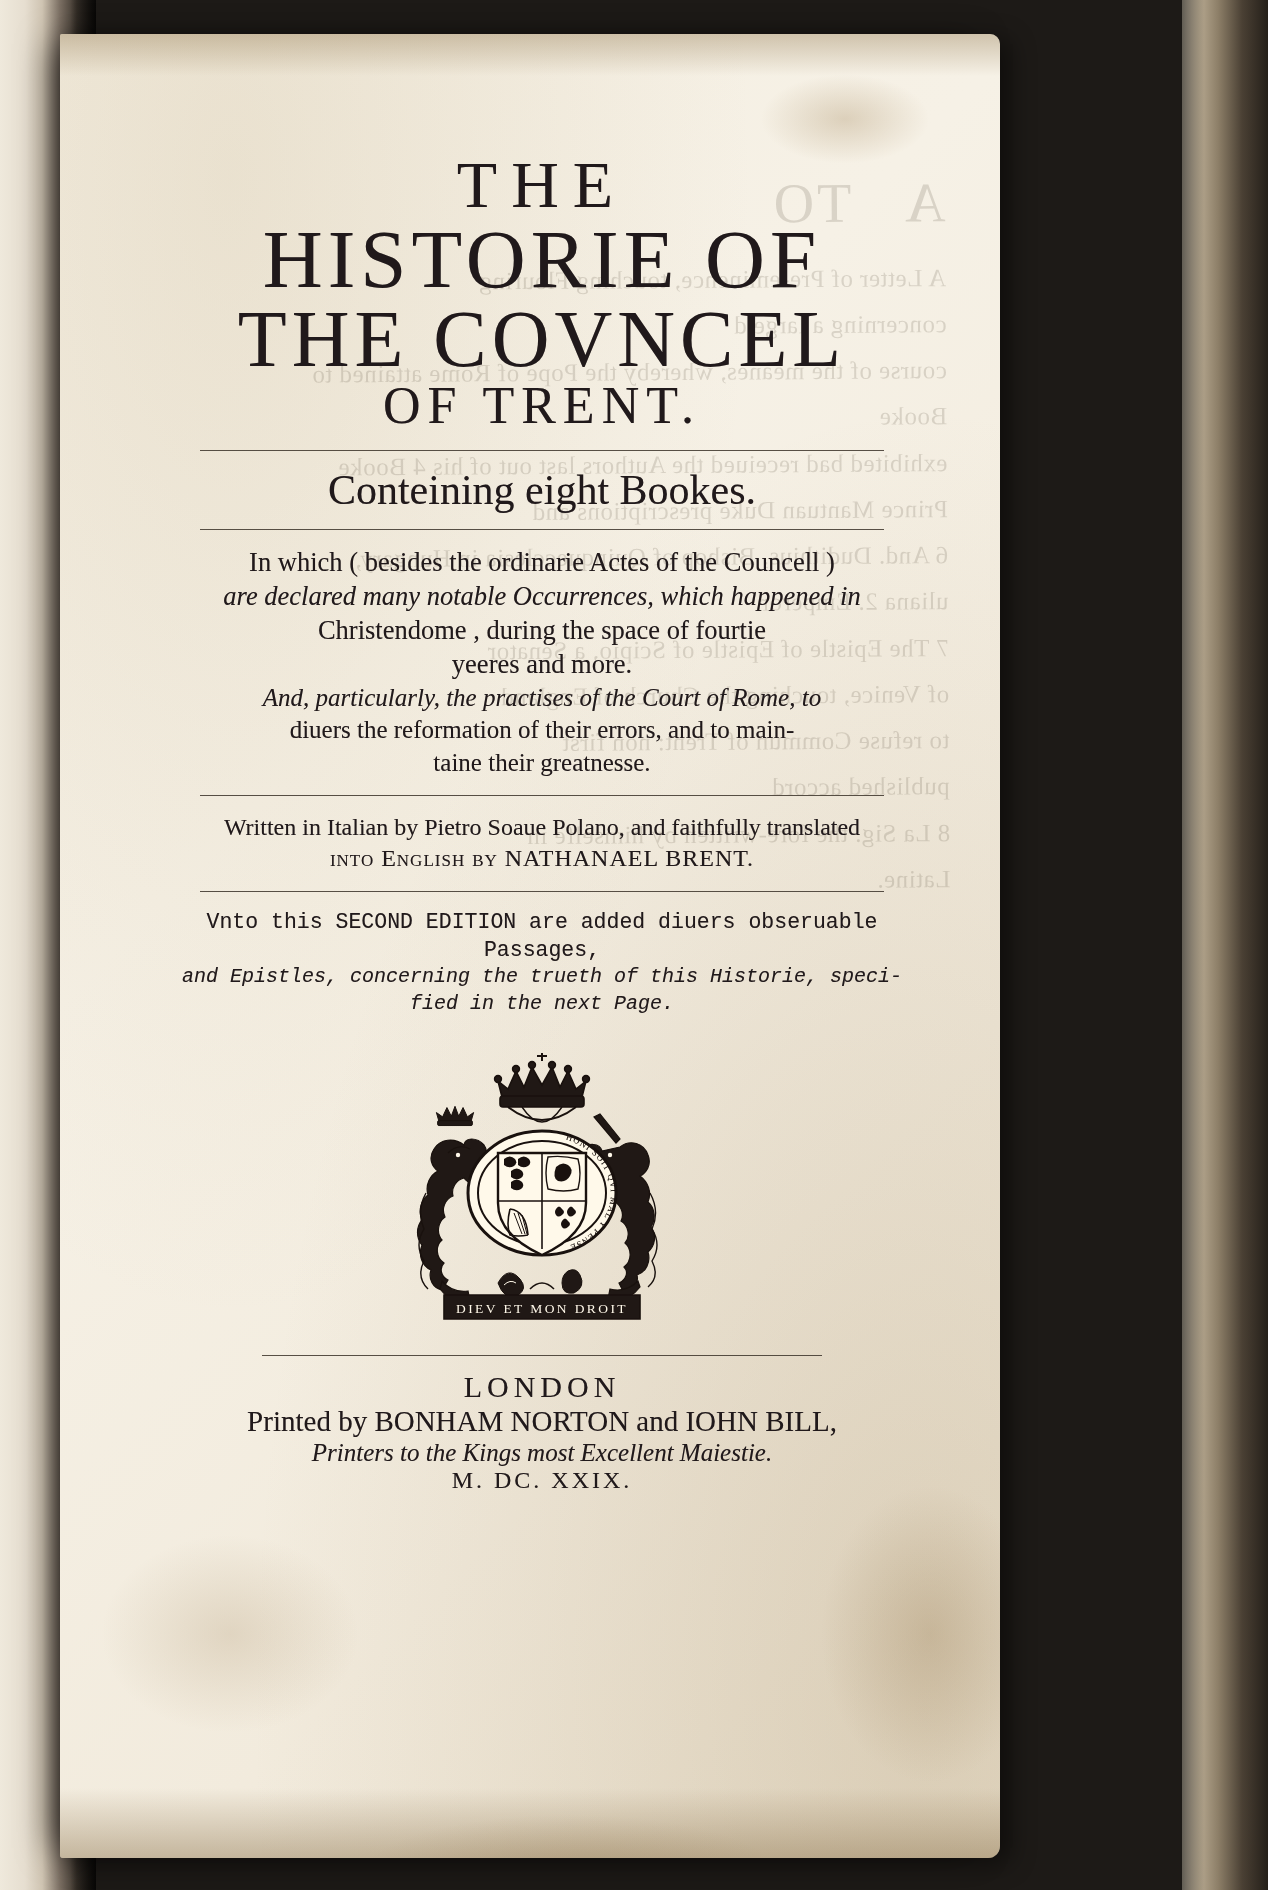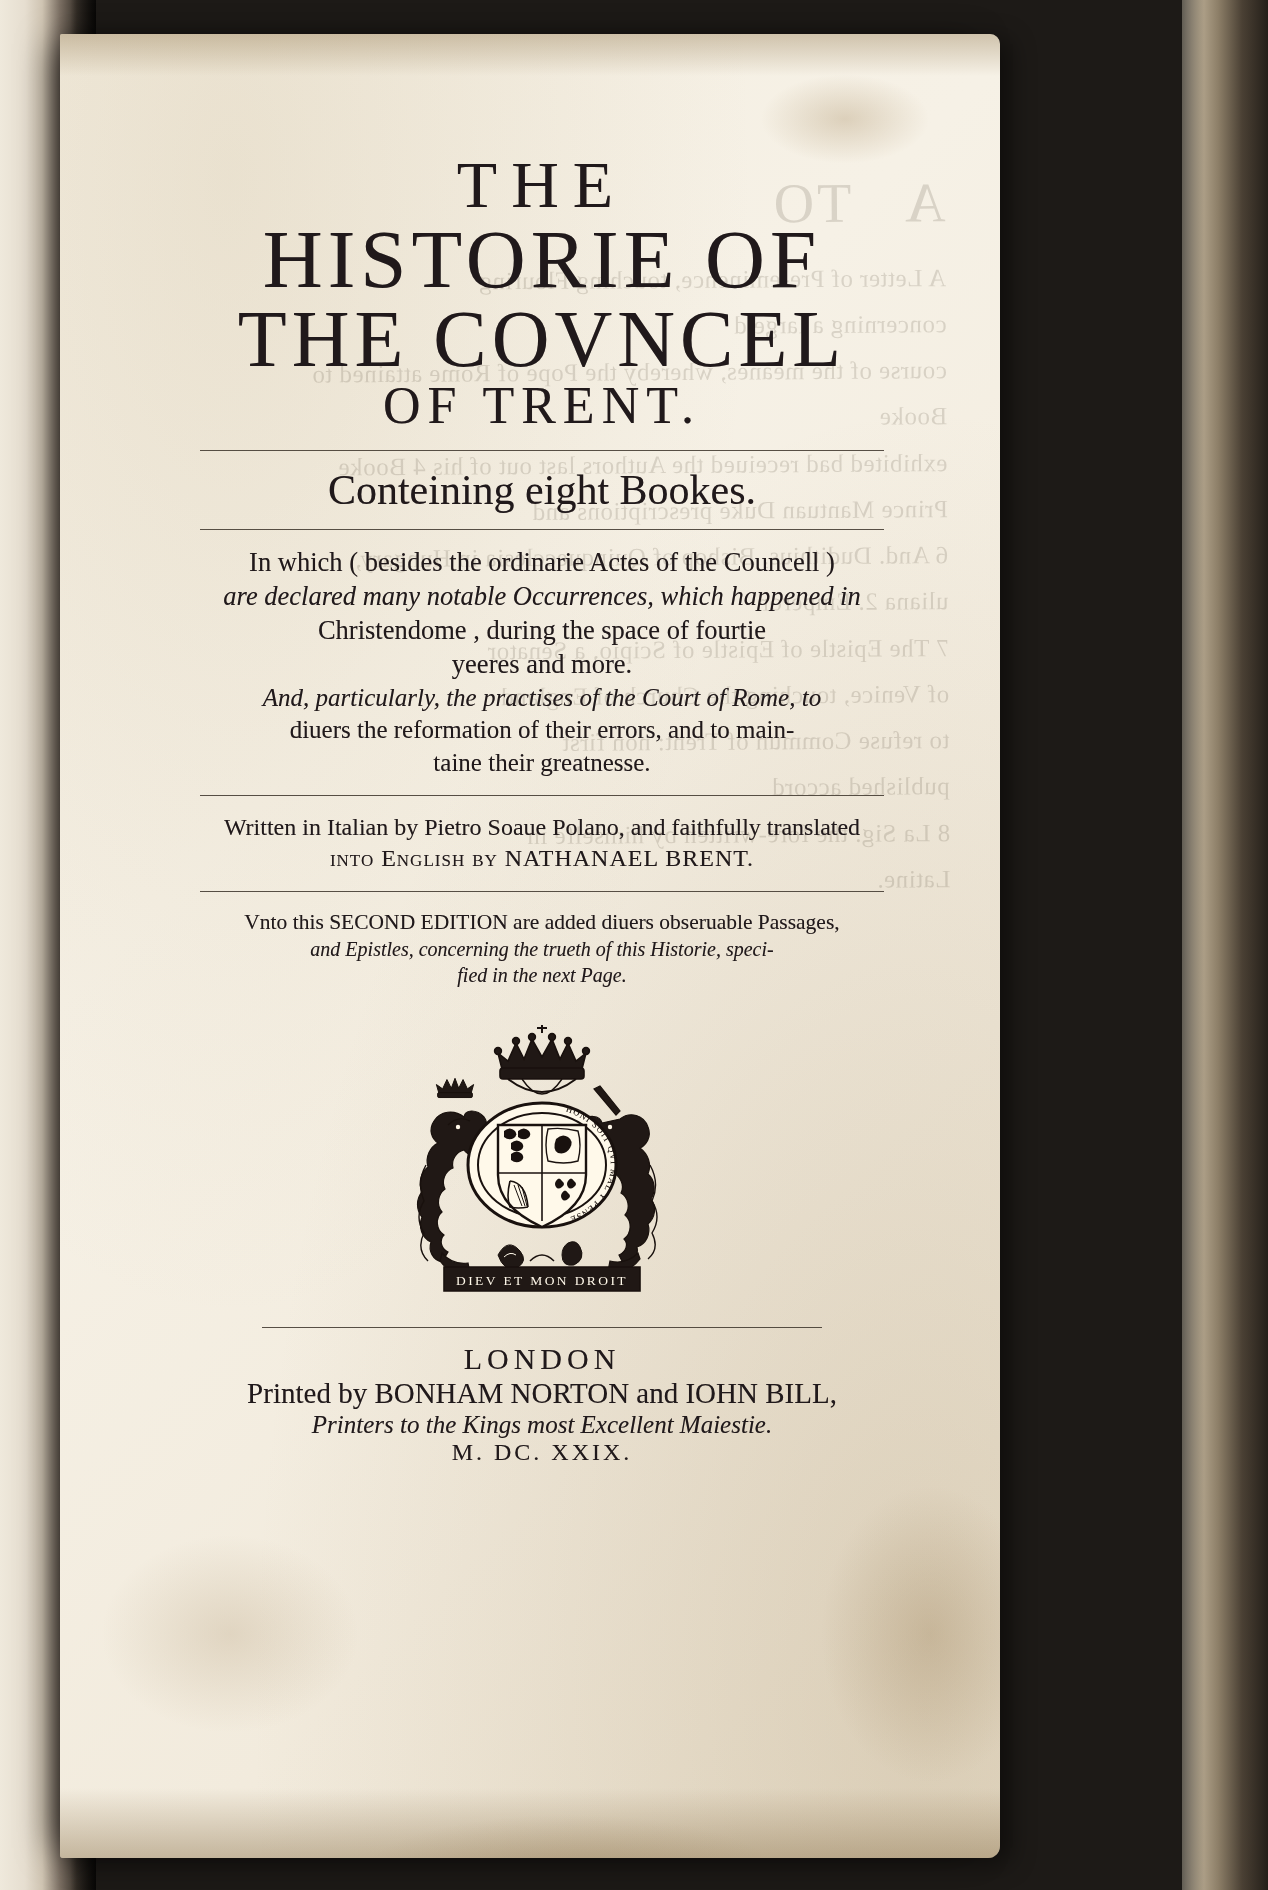--- a/index.html
+++ b/index.html
@@ -149,21 +149,21 @@
   }
 
   .blk {
     font-size: 26.5px;
     line-height: 1.28;
   }
   .sc { font-variant: small-caps; letter-spacing: 1px; }
 
   .para2 { font-size: 25px; line-height: 1.3; }
   .para3 { font-size: 24px; line-height: 1.3; }
-  .para4 { font-size: 21.5px; line-height: 1.32; }
+  .para4 { font-size: 21.5px; line-height: 1.32; font-family: Liberation Mono, monospace; }
 
   
   .arms-wrap {
     margin: 26px auto 0;
     width: 300px;
   }
   .arms {
     display: block;
     margin: 0 auto;
     filter: contrast(1.12);

